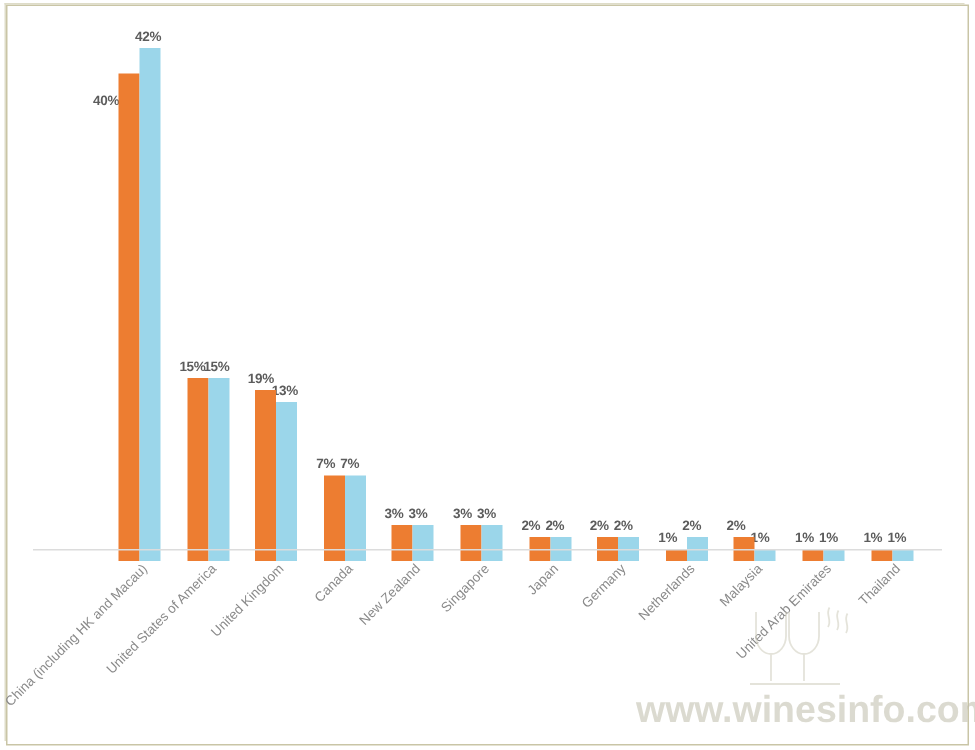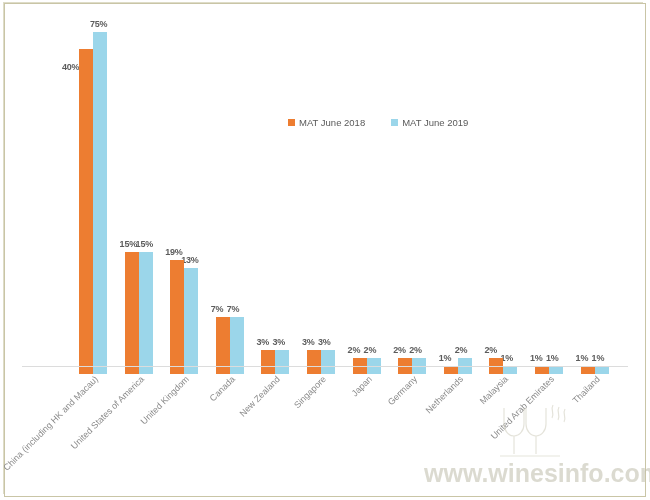--- a/index.html
+++ b/index.html
@@ -157,21 +157,21 @@
 </style>
 </head>
 <body>
 
 <div id="frame">
   <div id="outer-border"></div>
 
   <div id="plot">
     <div id="bars">
         <div class="dlabel" style="left: 37px; top: 27.6667px; margin-top: 26px;">40%</div>
-        <div class="dlabel" style="left: 65px; top: 11.4px;">75%</div>
+        <div class="dlabel" style="left: 65px; top: 11.4px;">42%</div>
         <div class="group" style="left: 52px; width: 32px;">
           <div class="bar s0" style="height: 325.333px;"></div>
           <div class="bar s1" style="height: 341.6px;"></div>
         </div>
         <div class="dlabel" style="left: 94.6px; top: 231px;">15%</div>
         <div class="dlabel" style="left: 110.6px; top: 231px;">15%</div>
         <div class="group" style="left: 97.6px; width: 32px;">
           <div class="bar s0" style="height: 122px;"></div>
           <div class="bar s1" style="height: 122px;"></div>
         </div>
@@ -233,30 +233,20 @@
         <div class="dlabel" style="left: 566.6px; top: 344.867px;">1%</div>
         <div class="group" style="left: 553.6px; width: 32px;">
           <div class="bar s0" style="height: 8.13333px;"></div>
           <div class="bar s1" style="height: 8.13333px;"></div>
         </div>
       </div>
   </div>
 
   <div id="baseline"></div>
 
-  <div id="legend">
-      <div class="legend-entry">
-        <span class="legend-swatch" style="background: rgb(237, 125, 49);"></span>
-        <span>MAT June 2018</span>
-      </div>
-      <div class="legend-entry">
-        <span class="legend-swatch" style="background: rgb(155, 214, 234);"></span>
-        <span>MAT June 2019</span>
-      </div>
-    </div>
 
   <div id="cats">
       <div class="cat" style="left: -532px; width: 600px; top: 2px;">China (including HK and Macau)</div>
       <div class="cat" style="left: -486.4px; width: 600px; top: 2px;">United States of America</div>
       <div class="cat" style="left: -440.8px; width: 600px; top: 2px;">United Kingdom</div>
       <div class="cat" style="left: -395.2px; width: 600px; top: 2px;">Canada</div>
       <div class="cat" style="left: -349.6px; width: 600px; top: 2px;">New Zealand</div>
       <div class="cat" style="left: -304px; width: 600px; top: 2px;">Singapore</div>
       <div class="cat" style="left: -258.4px; width: 600px; top: 2px;">Japan</div>
       <div class="cat" style="left: -212.8px; width: 600px; top: 2px;">Germany</div>

